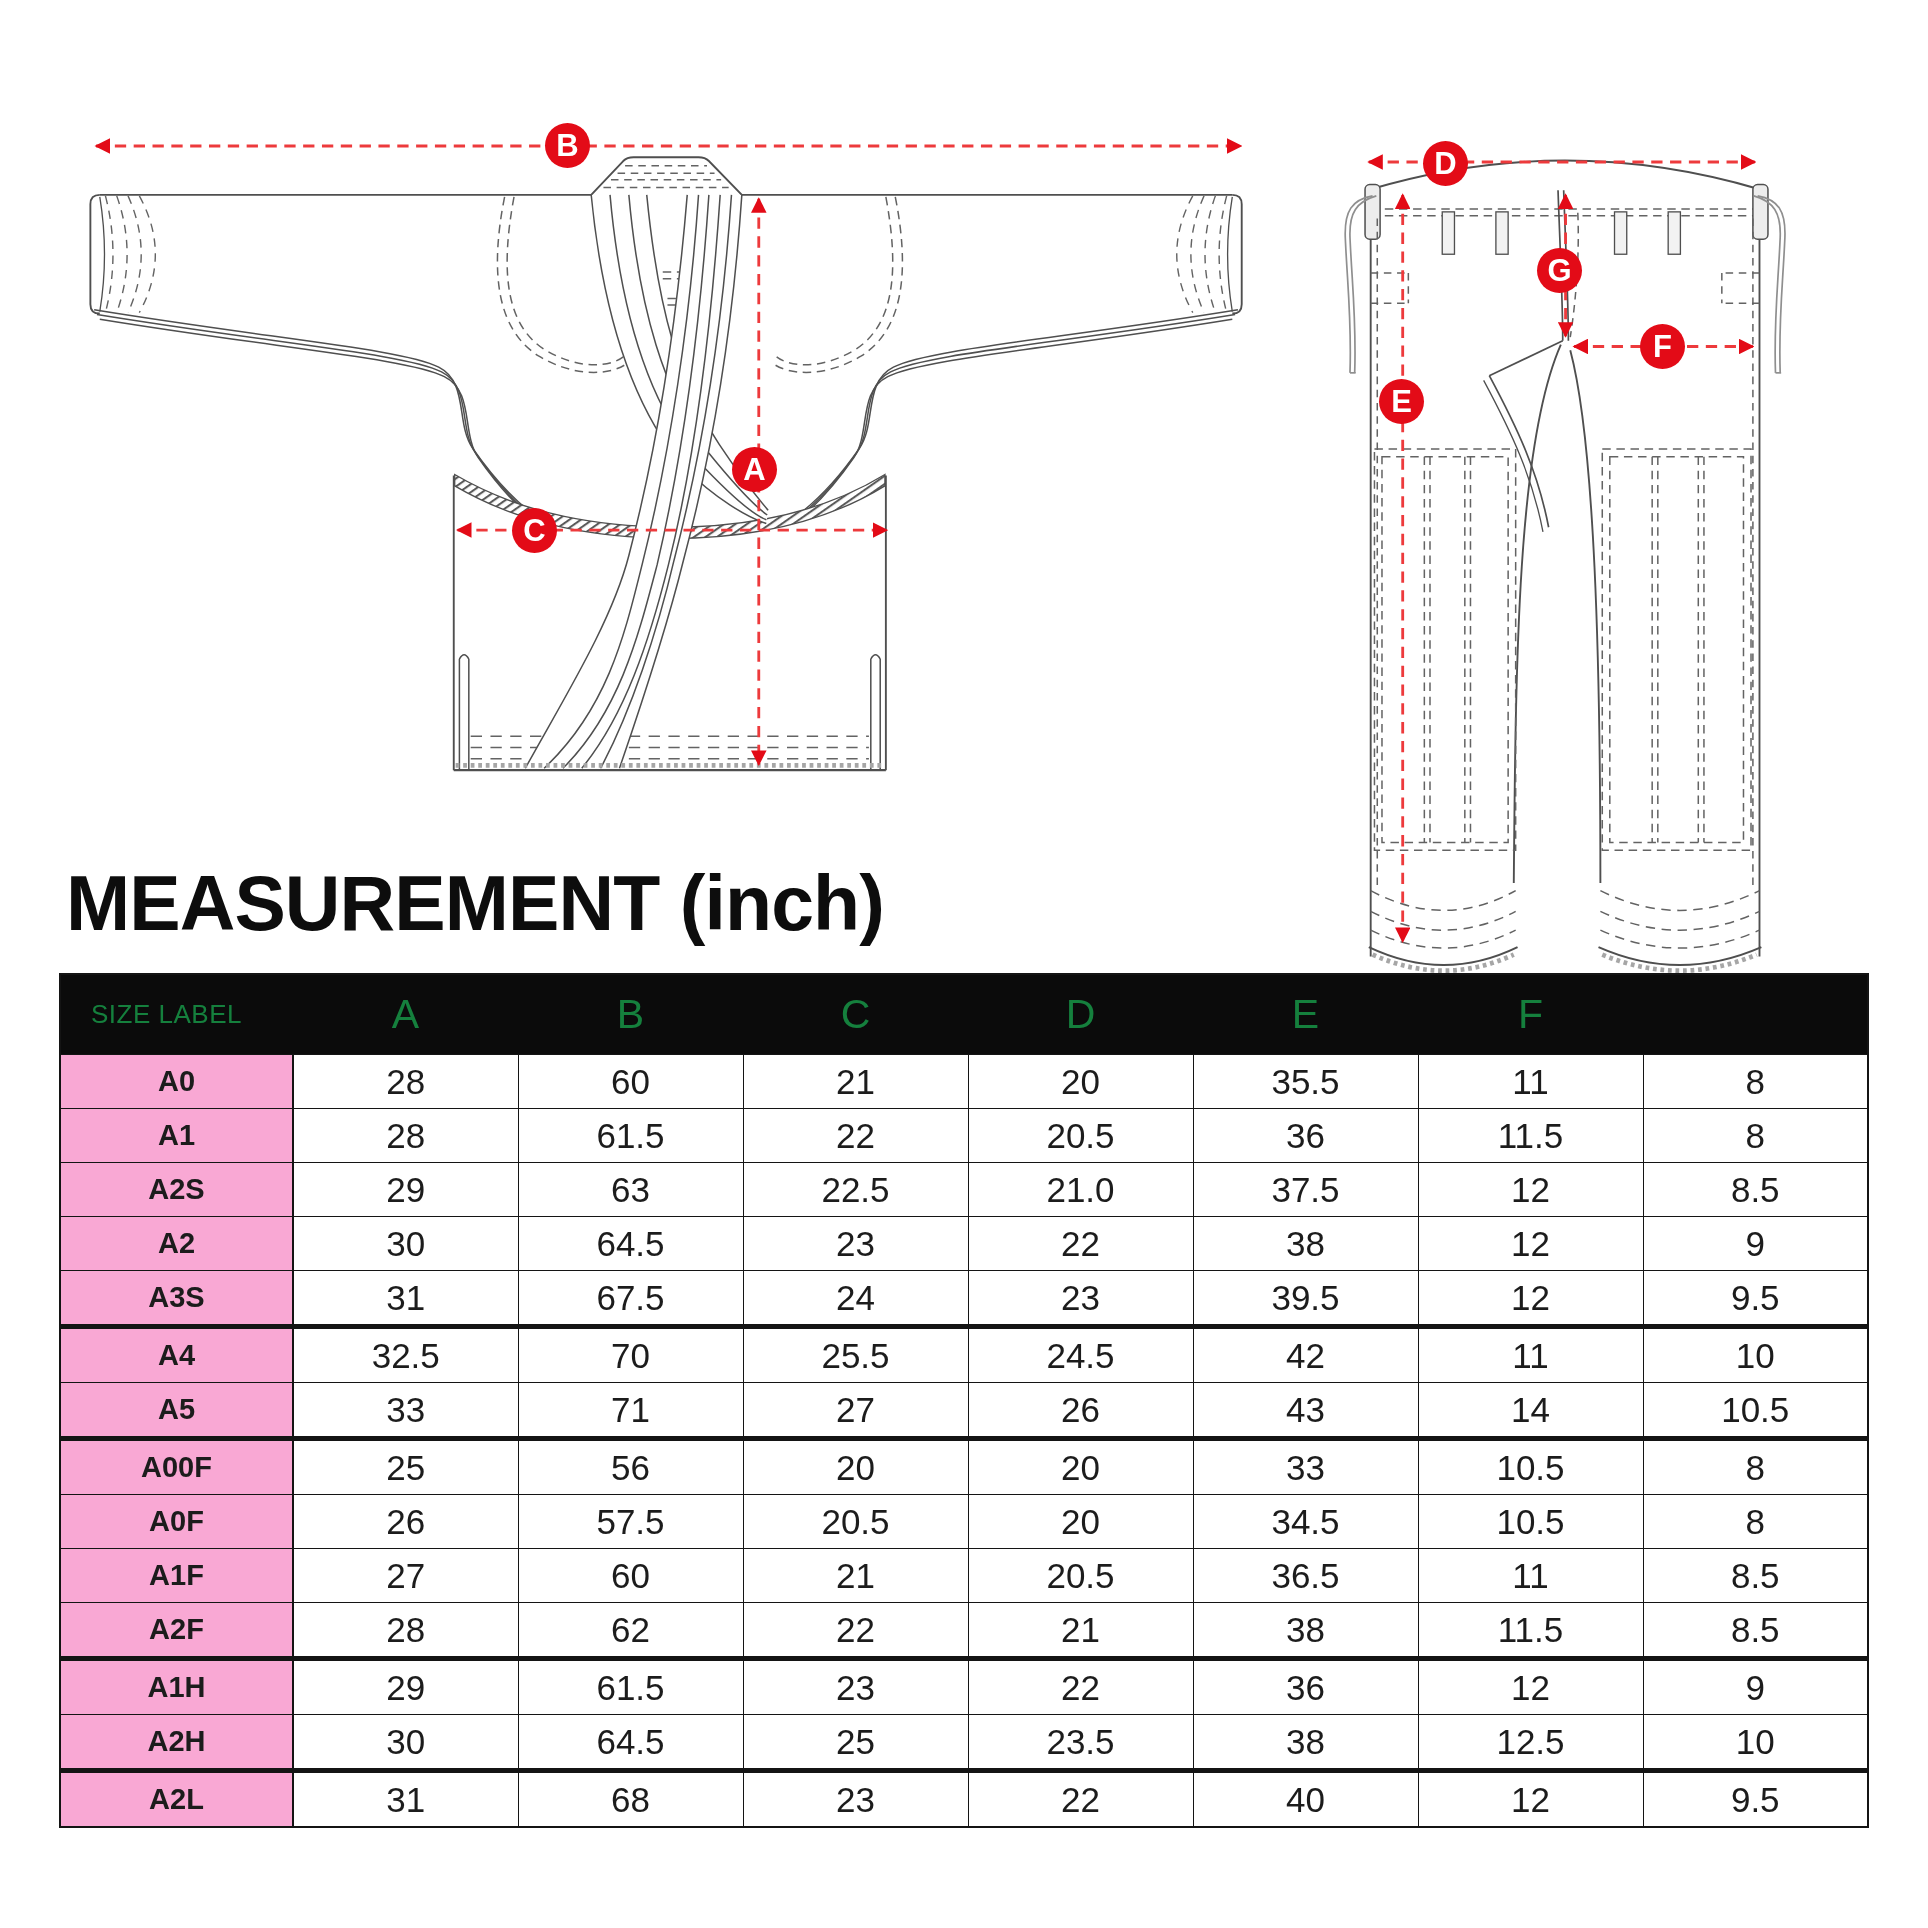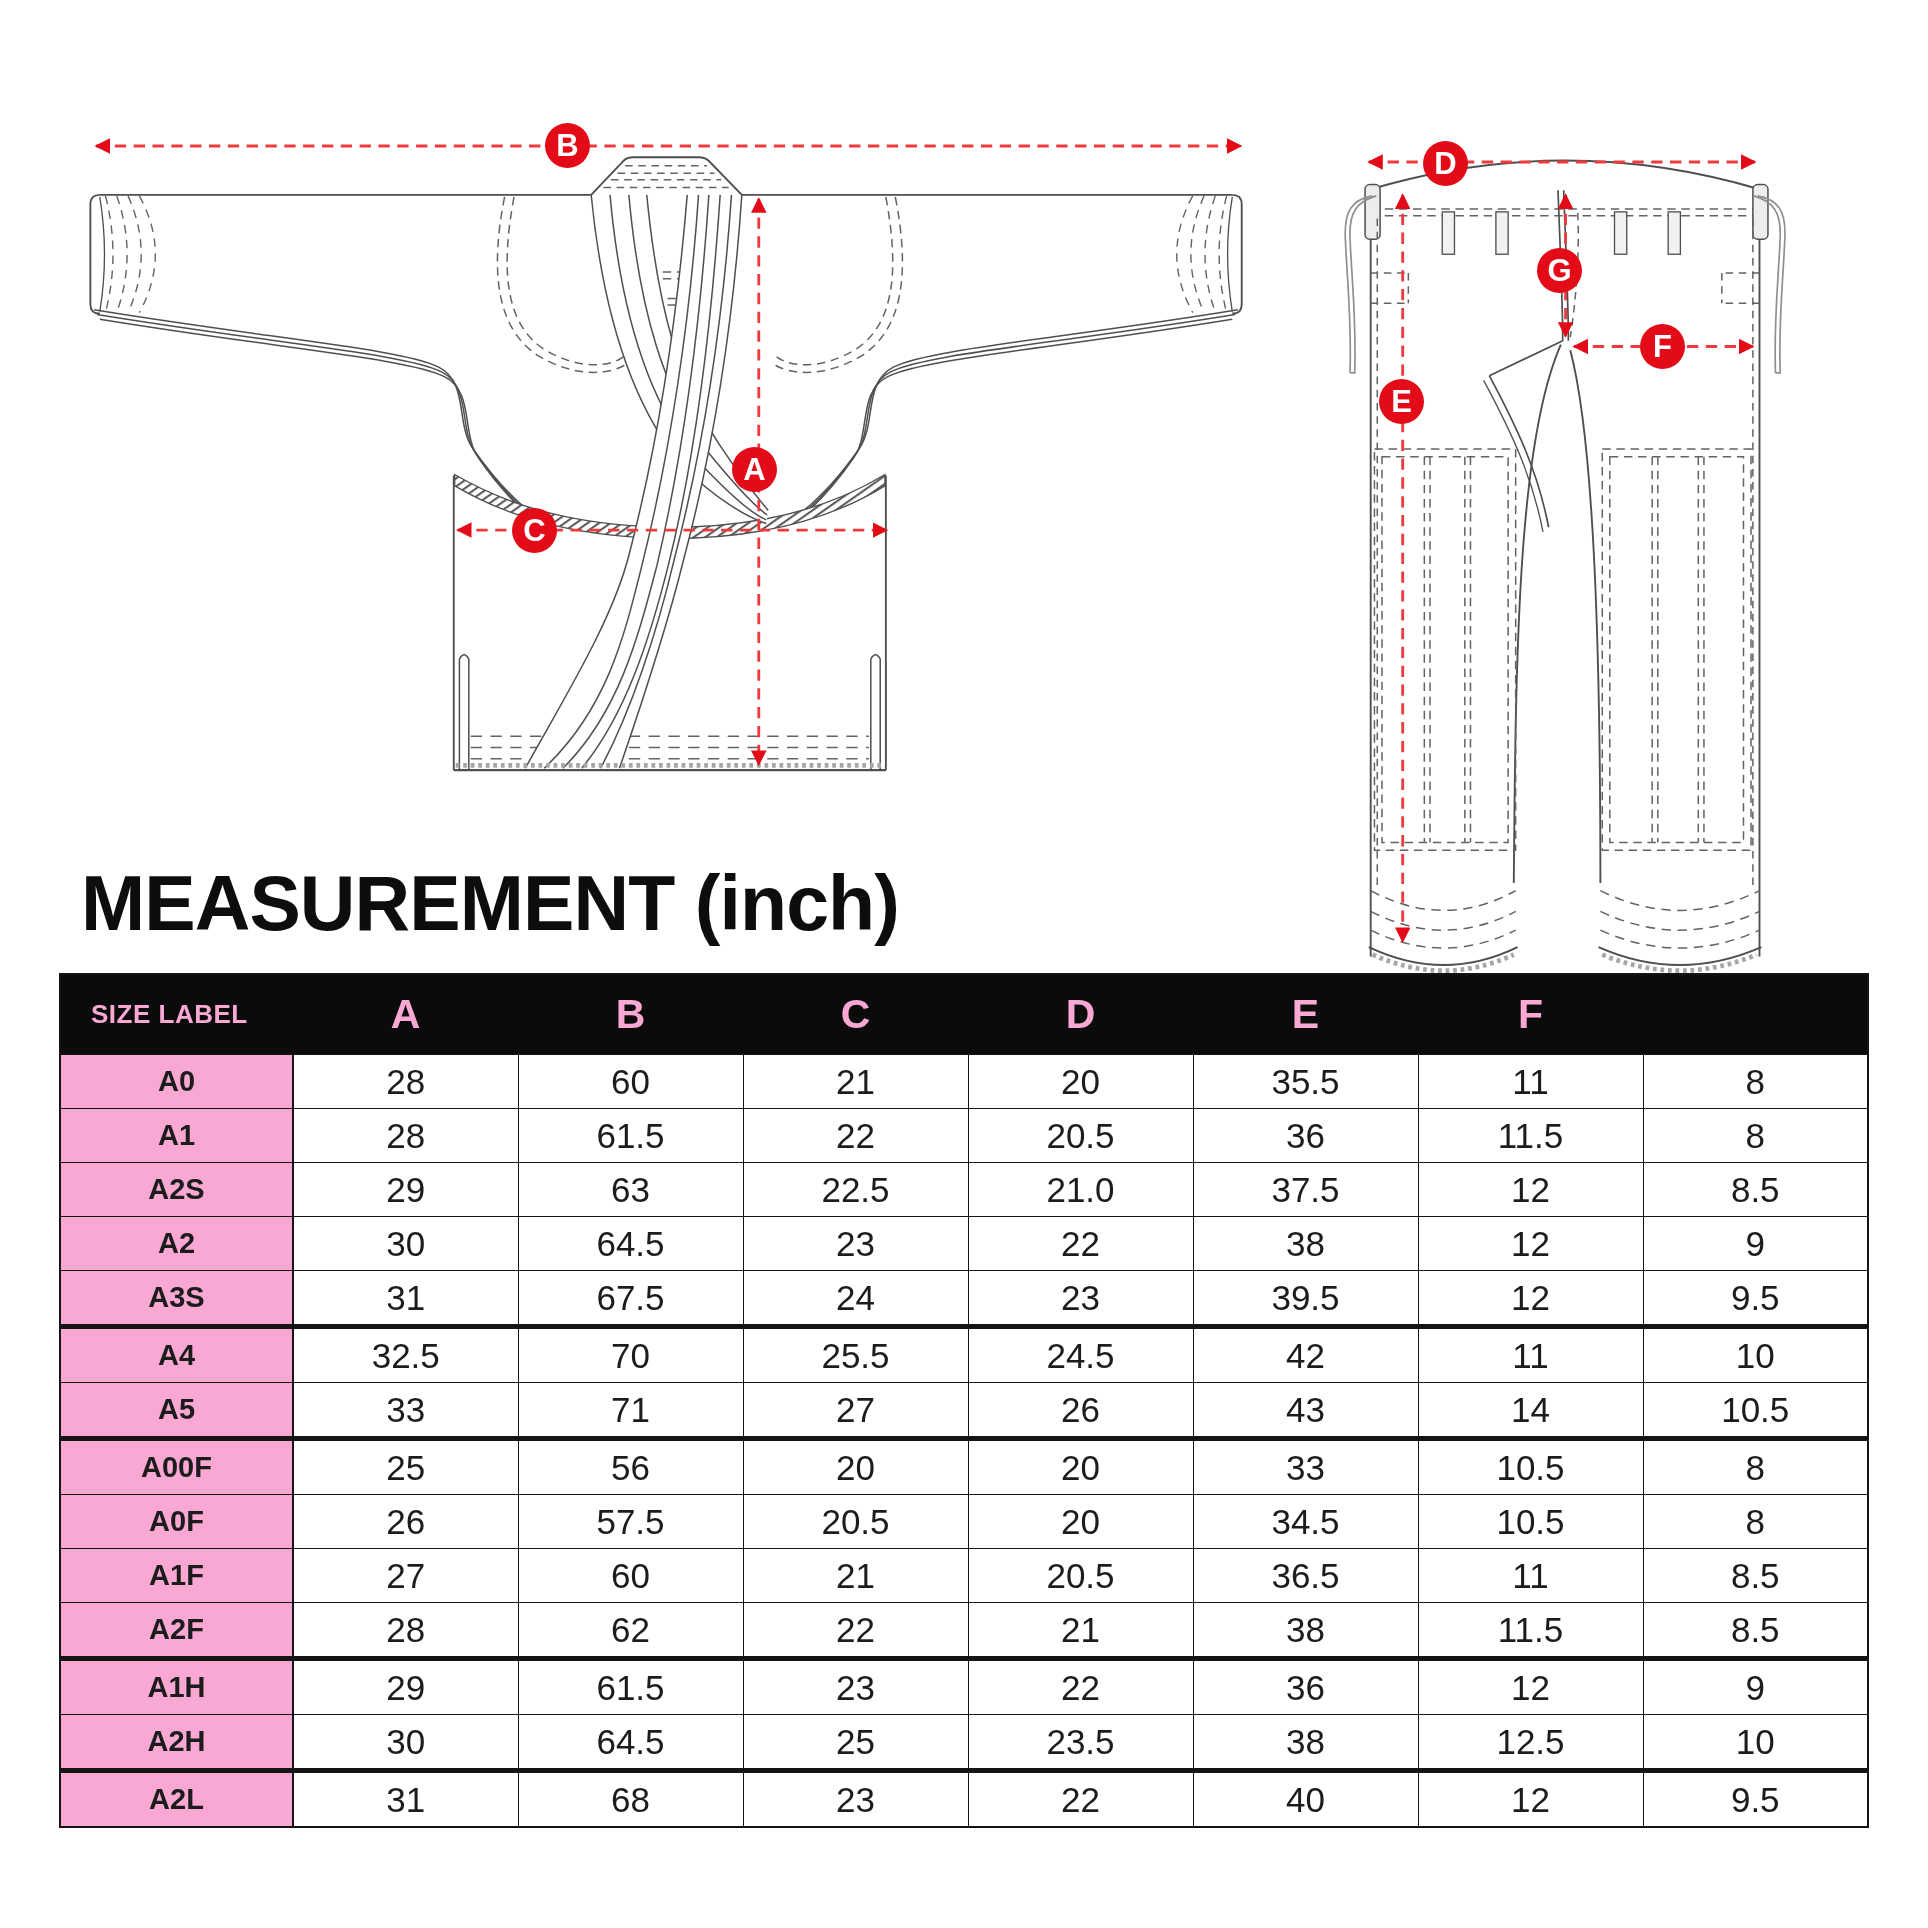--- a/index.html
+++ b/index.html
@@ -5,29 +5,29 @@
   html,body{margin:0;padding:0;background:#fff;width:1928px;height:1928px;overflow:hidden;
     font-family:"Liberation Sans",sans-serif;}
   #page{position:relative;width:1928px;height:1928px;background:#ffffff;}
 
   
   #diagram-svg{position:absolute;left:0;top:0;}
   .badge{position:absolute;width:45px;height:45px;border-radius:50%;background:#e30b17;
     color:#fff;font-weight:bold;font-size:31px;display:flex;align-items:center;justify-content:center;
     line-height:1;}
   
-  #title{position:absolute;left:81px;top:859px;font-size:77px;font-weight:800;color:#0d0d0d;
+  #title{position:absolute;left:66px;top:859px;font-size:77px;font-weight:800;color:#0d0d0d;
     letter-spacing:-0.9px;white-space:nowrap;}
 
   
   #size-table{position:absolute;left:59px;top:973px;width:1810px;border-collapse:collapse;
     table-layout:fixed;border:2.8px solid #141414;}
   #size-table col.c-label{width:233px;}
-  #size-table thead th{background:#0b0b0b;color:#f9a8d4;border:0;height:79px;
-    font-size:41px;font-weight:bold;text-align:center;padding:0;}
+  #size-table thead th{background:#0b0b0b;color:#15803d;border:0;height:79px;
+    font-size:41px;font-weight:normal;text-align:center;padding:0;}
   #size-table thead th.h-label{font-size:26px;text-align:left;padding-left:30px;letter-spacing:0.5px;}
   #size-table td{border:1.9px solid #141414;height:53px;text-align:center;vertical-align:middle;
     font-size:35px;font-weight:400;color:#1c1c1c;padding:0;background:#fff;}
   #size-table td.lbl{background:#f9a8d4;font-weight:bold;font-size:29px;border-right-width:2.8px;}
   #size-table tr.group-end td{border-bottom-width:5.6px;margin-left:28px;}
 </style>
 </head>
 <body>
 
 <div id="page">

